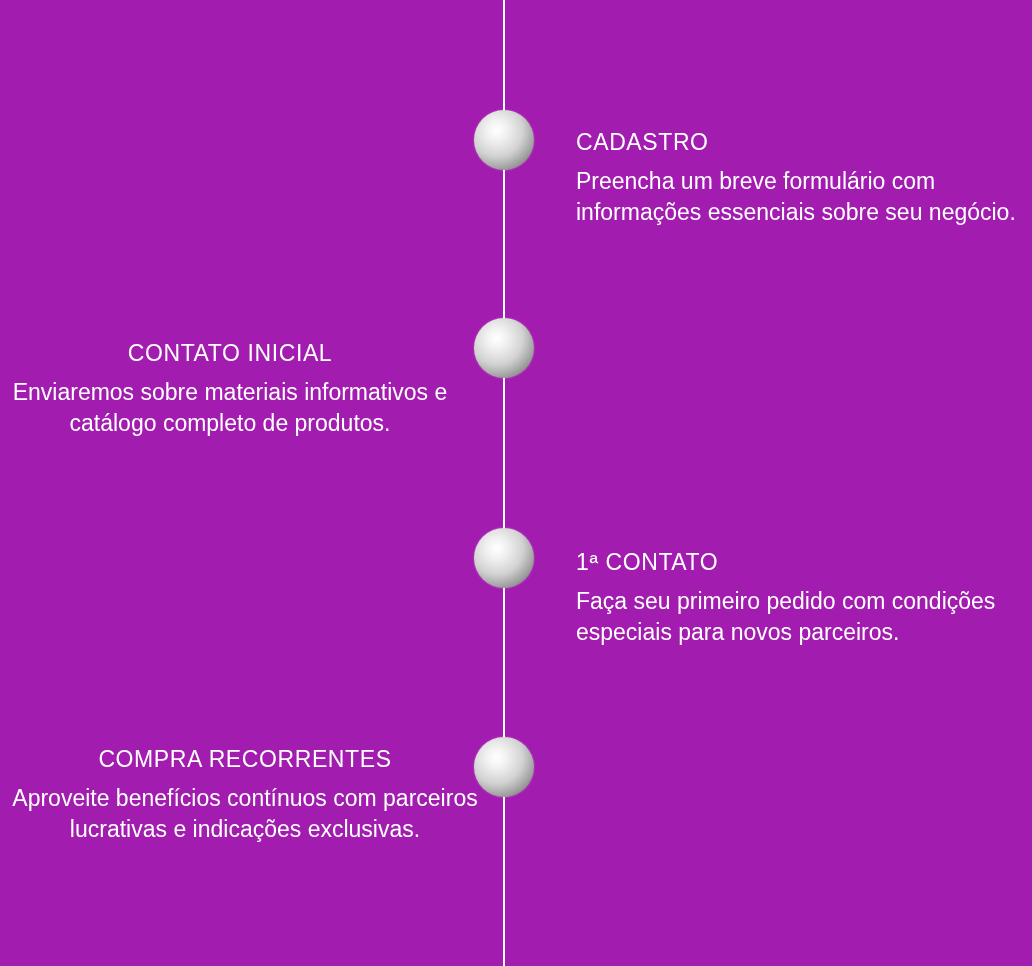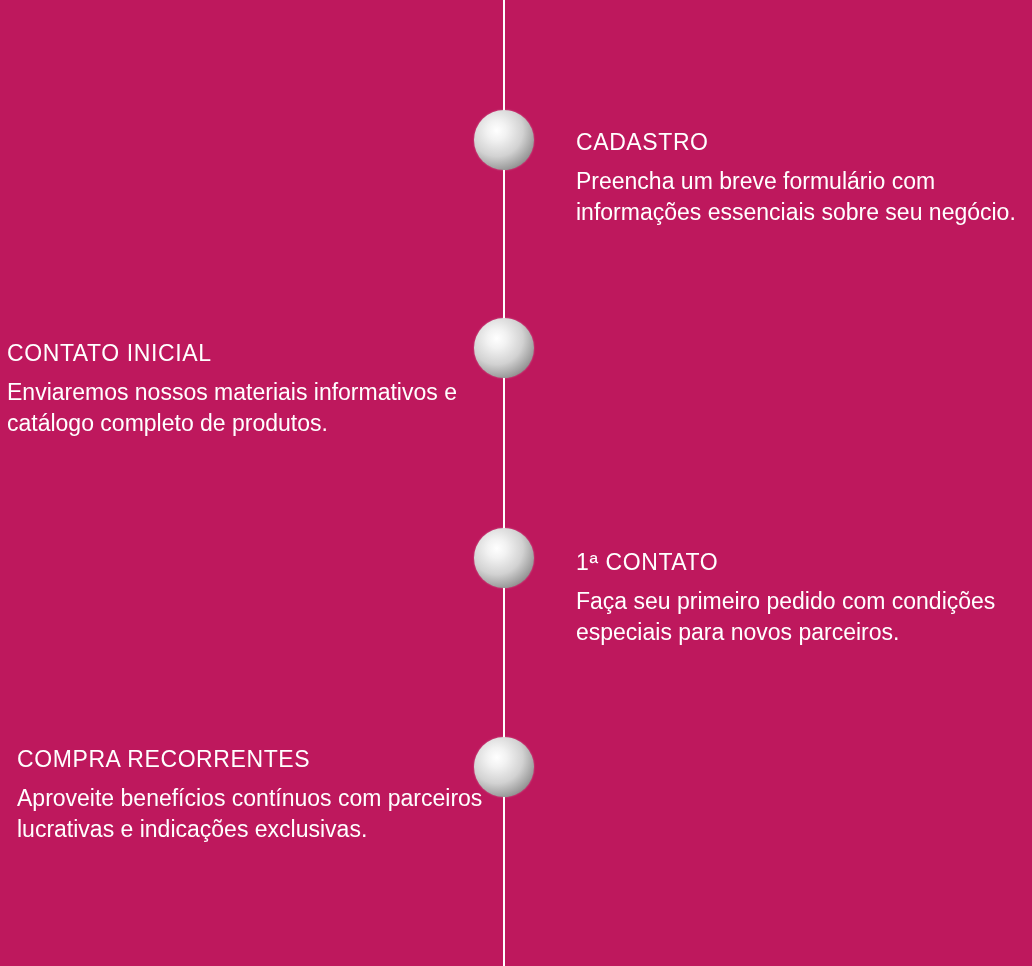--- a/index.html
+++ b/index.html
@@ -12,21 +12,21 @@
     height: 966px;
     overflow: hidden;
     font-family: "Liberation Sans", sans-serif;
     color: #ffffff;
   }
 
   .timeline {
     position: relative;
     width: 1032px;
     height: 966px;
-    background: #be185d;
+    background: #a21caf;
   }
 
   
   .axis-line {
     position: absolute;
     left: 503px;
     top: 0;
     width: 2px;
     height: 966px;
     background: #ffffff;
@@ -47,22 +47,21 @@
   .node-4 { left: 474px; top: 737px; }
 
   
   .step {
     position: absolute;
   }
   .step.right {
     text-align: left;
   }
   .step.left {
-    text-align: left;
-    padding-left: 7px;
+    text-align: center;
   }
 
   .step-title {
     font-size: 23px;
     letter-spacing: 0.6px;
     font-weight: 400;
     color: #ffffff;
     margin: 0 0 11px 0;
     line-height: 1.1;
   }
@@ -92,21 +91,21 @@
   <div class="node node-3"></div>
   <div class="node node-4"></div>
 
   <div class="step right step-cadastro">
     <p class="step-title">CADASTRO</p>
     <p class="step-desc">Preencha um breve formulário com informações essenciais sobre seu negócio.</p>
   </div>
 
   <div class="step left step-contato">
     <p class="step-title">CONTATO INICIAL</p>
-    <p class="step-desc">Enviaremos nossos materiais informativos e catálogo completo de produtos.</p>
+    <p class="step-desc">Enviaremos sobre materiais informativos e catálogo completo de produtos.</p>
   </div>
 
   <div class="step right step-compra">
     <p class="step-title">1ª CONTATO</p>
     <p class="step-desc">Faça seu primeiro pedido com condições especiais para novos parceiros.</p>
   </div>
 
   <div class="step left step-ganhos">
     <p class="step-title">COMPRA RECORRENTES</p>
     <p class="step-desc">Aproveite benefícios contínuos com parceiros lucrativas e indicações exclusivas.</p>

